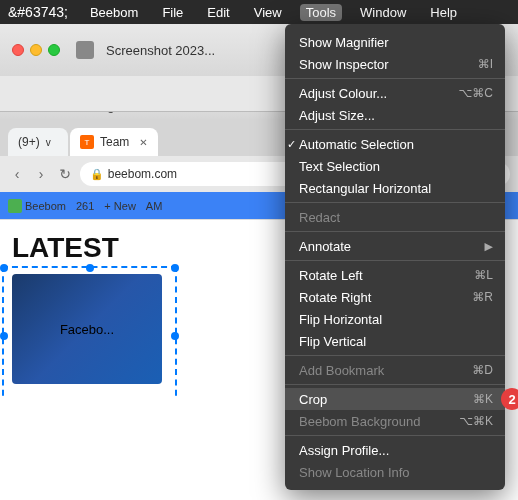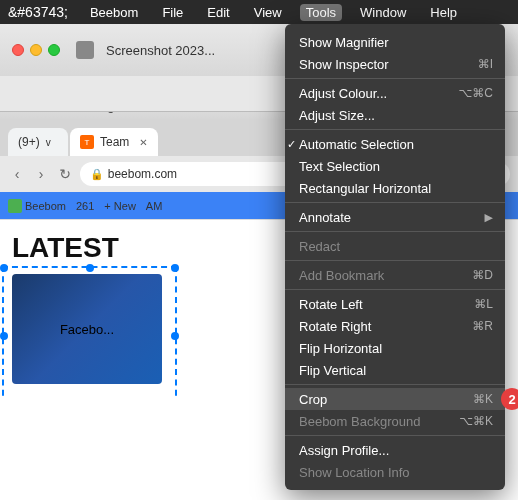--- a/index.html
+++ b/index.html
@@ -471,57 +471,57 @@
     </div>
     <div class="dd-item">
       <span>Text Selection</span>
     </div>
     <div class="dd-item">
       <span>Rectangular Horizontal</span>
     </div>
   </div>
 
   <div class="menu-section">
+    <div class="dd-item disabled">
+      <span>Redact</span>
+    </div>
+  </div>
+
+  <div class="menu-section">
     <div class="dd-item">
       <span>Annotate</span>
       <span class="arrow">▶</span>
     </div>
   </div>
 
   <div class="menu-section">
-    <div class="dd-item disabled">
-      <span>Redact</span>
+    <div class="dd-item">
+      <span>Rotate Left</span>
+      <span class="shortcut">⌘L</span>
+    </div>
+    <div class="dd-item">
+      <span>Rotate Right</span>
+      <span class="shortcut">⌘R</span>
+    </div>
+    <div class="dd-item">
+      <span>Flip Horizontal</span>
+    </div>
+    <div class="dd-item">
+      <span>Flip Vertical</span>
     </div>
   </div>
 
   <div class="menu-section">
     <div class="dd-item disabled">
       <span>Add Bookmark</span>
       <span class="shortcut">⌘D</span>
     </div>
   </div>
 
   <div class="menu-section">
-    <div class="dd-item">
-      <span>Rotate Left</span>
-      <span class="shortcut">⌘L</span>
-    </div>
-    <div class="dd-item">
-      <span>Rotate Right</span>
-      <span class="shortcut">⌘R</span>
-    </div>
-    <div class="dd-item">
-      <span>Flip Horizontal</span>
-    </div>
-    <div class="dd-item">
-      <span>Flip Vertical</span>
-    </div>
-  </div>
-
-  <div class="menu-section">
     <div class="dd-item crop-item" style="position:relative;">
       <span>Crop</span>
       <span class="shortcut">⌘K</span>
 
       <div style="position:absolute;right:-18px;top:50%;transform:translateY(-50%);width:22px;height:22px;background:#e53e3e;border-radius:50%;display:flex;align-items:center;justify-content:center;color:#fff;font-size:13px;font-weight:bold;z-index:200;">2</div>
     </div>
     <div class="dd-item disabled">
       <span>Beebom Background</span>
       <span class="shortcut">⌥⌘K</span>
     </div>

